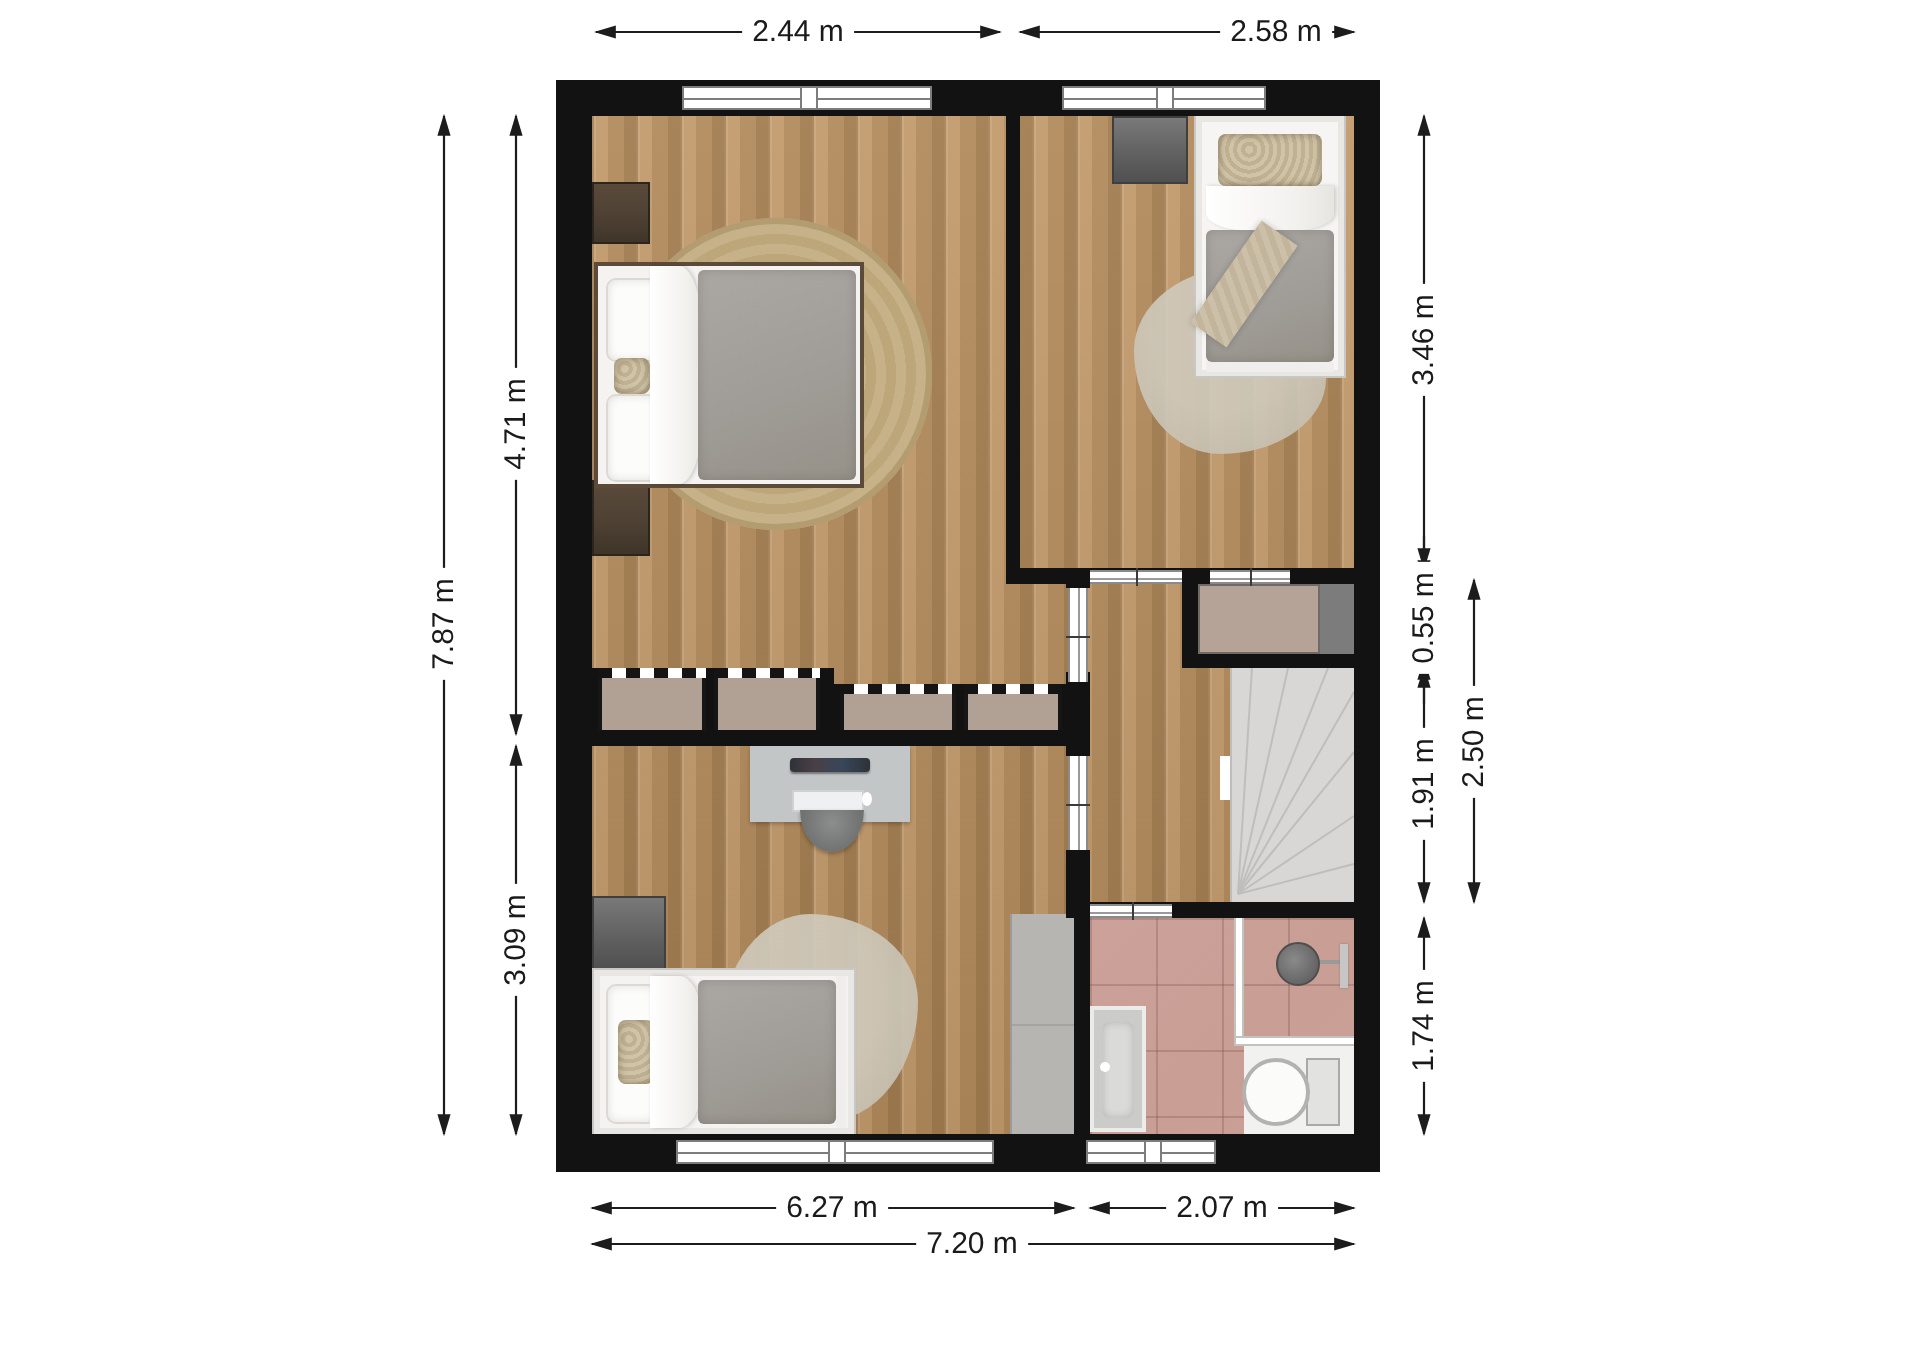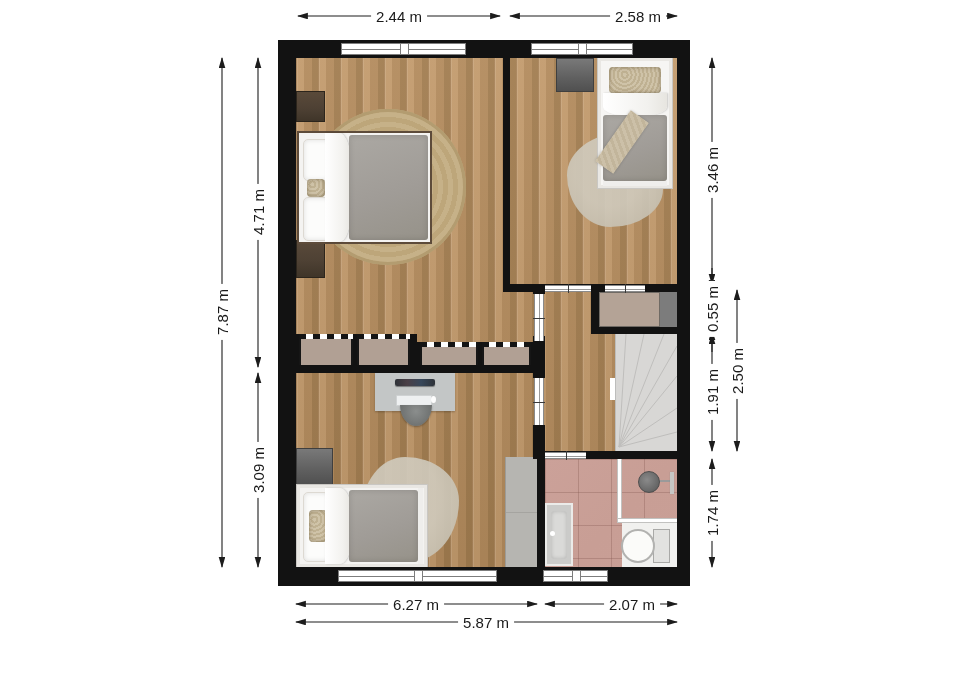--- a/index.html
+++ b/index.html
@@ -231,19 +231,19 @@
   <div class="dim-label" style="left:594px;top:16px;margin-left:44px;">2.58 m</div>
   <div class="dim-label v" style="left:222px;top:312px;">7.87 m</div>
   <div class="dim-label v" style="left:258px;top:212px;">4.71 m</div>
   <div class="dim-label v" style="left:258px;top:470px;">3.09 m</div>
   <div class="dim-label v" style="left:712px;top:170px;">3.46 m</div>
   <div class="dim-label v" style="left:712px;top:309px;">0.55 m</div>
   <div class="dim-label v" style="left:712px;top:392px;">1.91 m</div>
   <div class="dim-label v" style="left:712px;top:513px;">1.74 m</div>
   <div class="dim-label v" style="left:737px;top:371px;">2.50 m</div>
   <div class="dim-label" style="left:416px;top:604px;">6.27 m</div>
-  <div class="dim-label" style="left:632px;top:604px;">2.07 m</div>
-  <div class="dim-label" style="left:486px;top:622px;">5.87 m</div>
+  <div class="dim-label" style="left:611px;top:604px;">2.07 m</div>
+  <div class="dim-label" style="left:486px;top:622px;">7.20 m</div>
 
   <div class="caption">
   </div>
 
 </div>
 
 </body></html>

